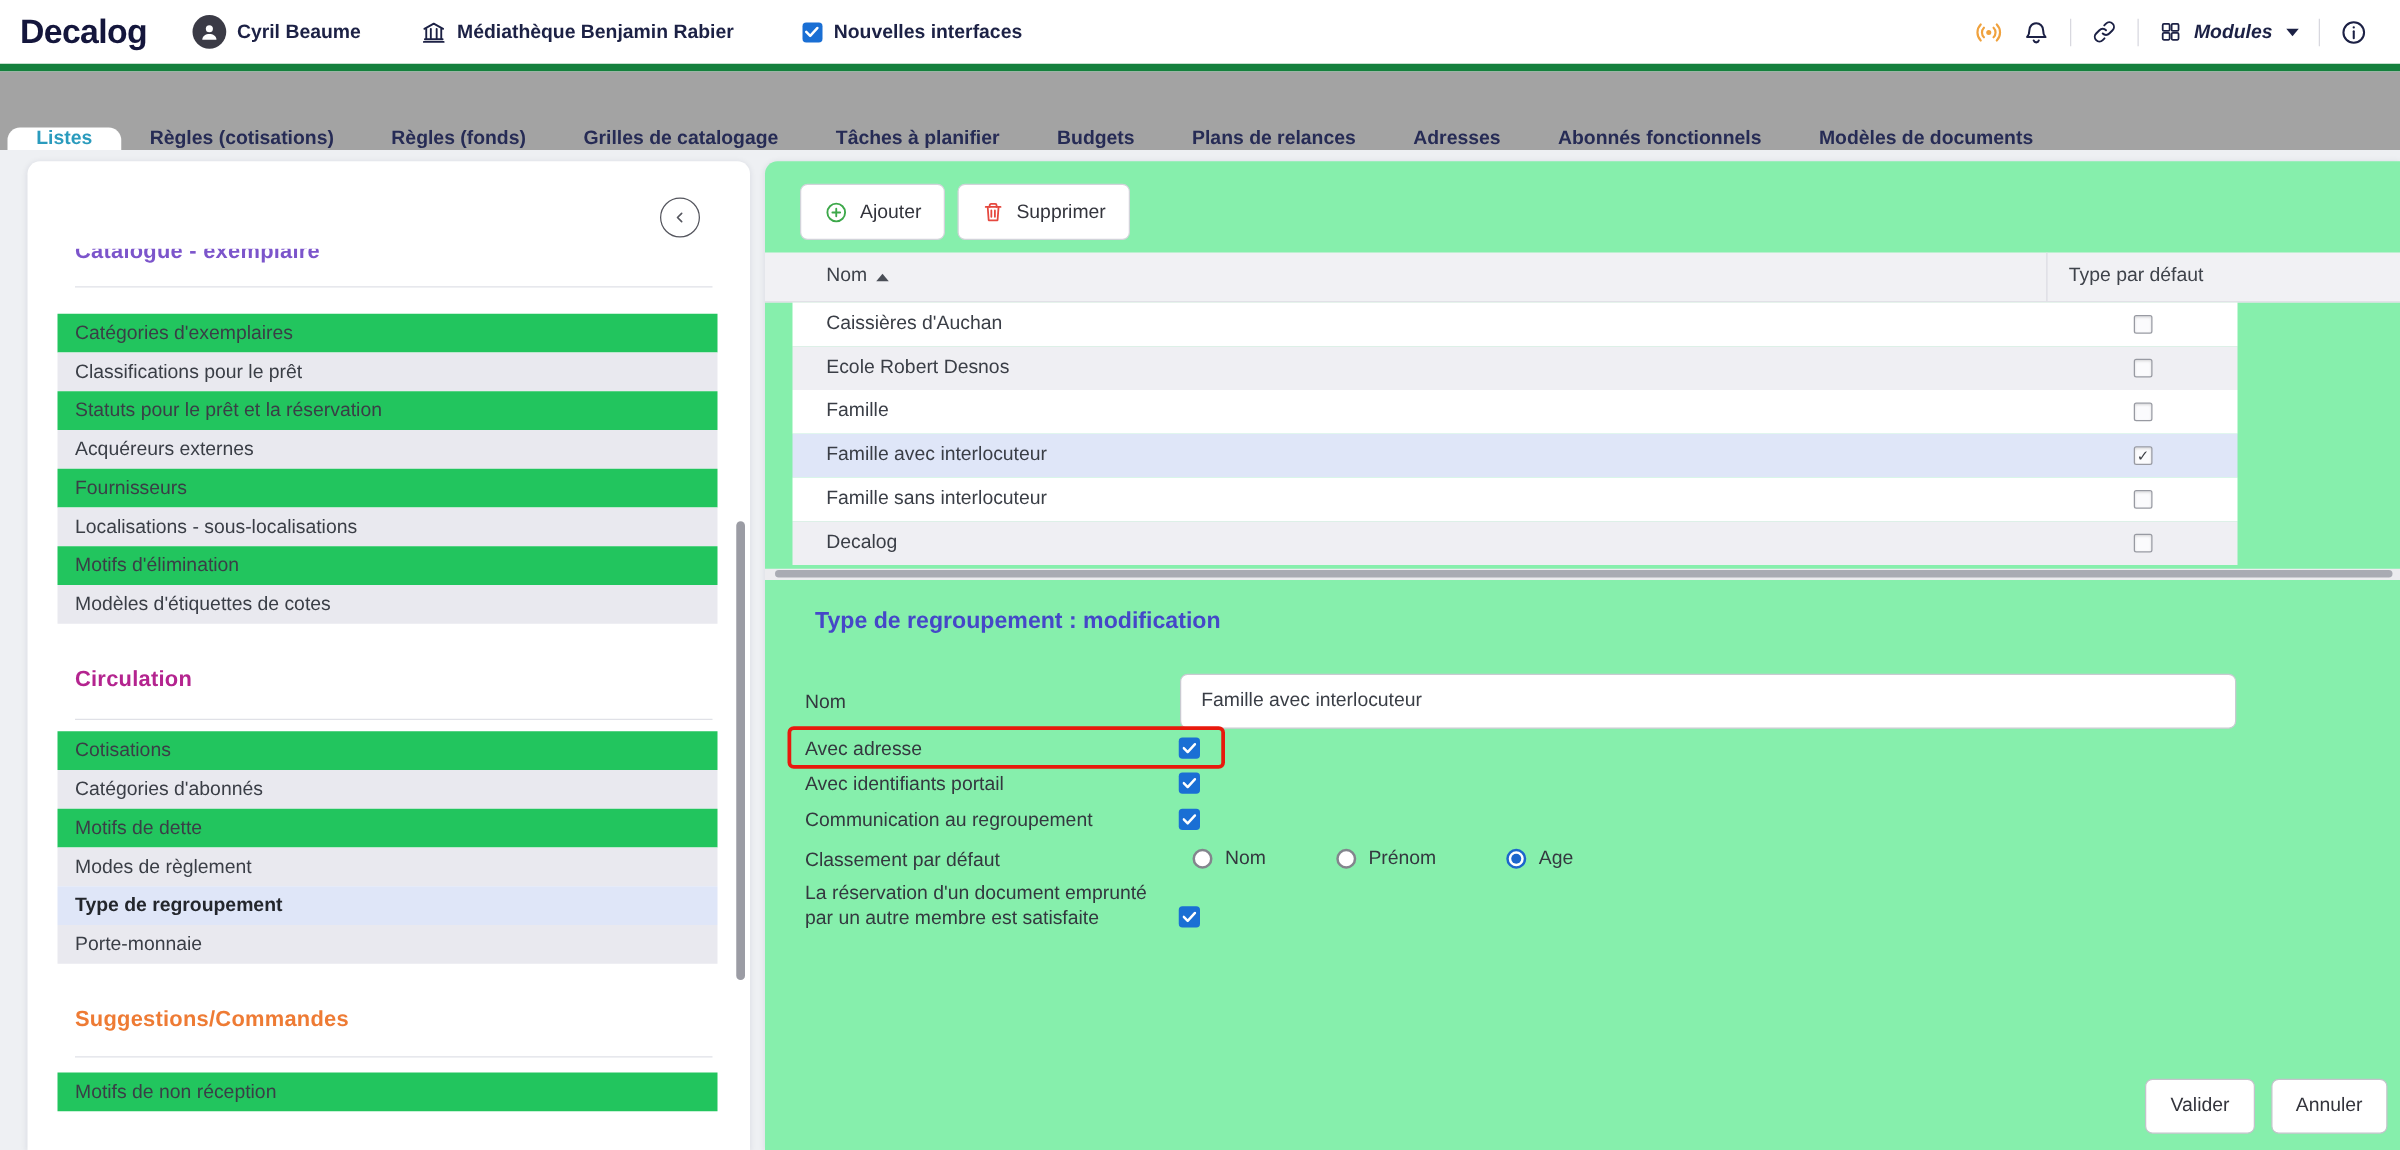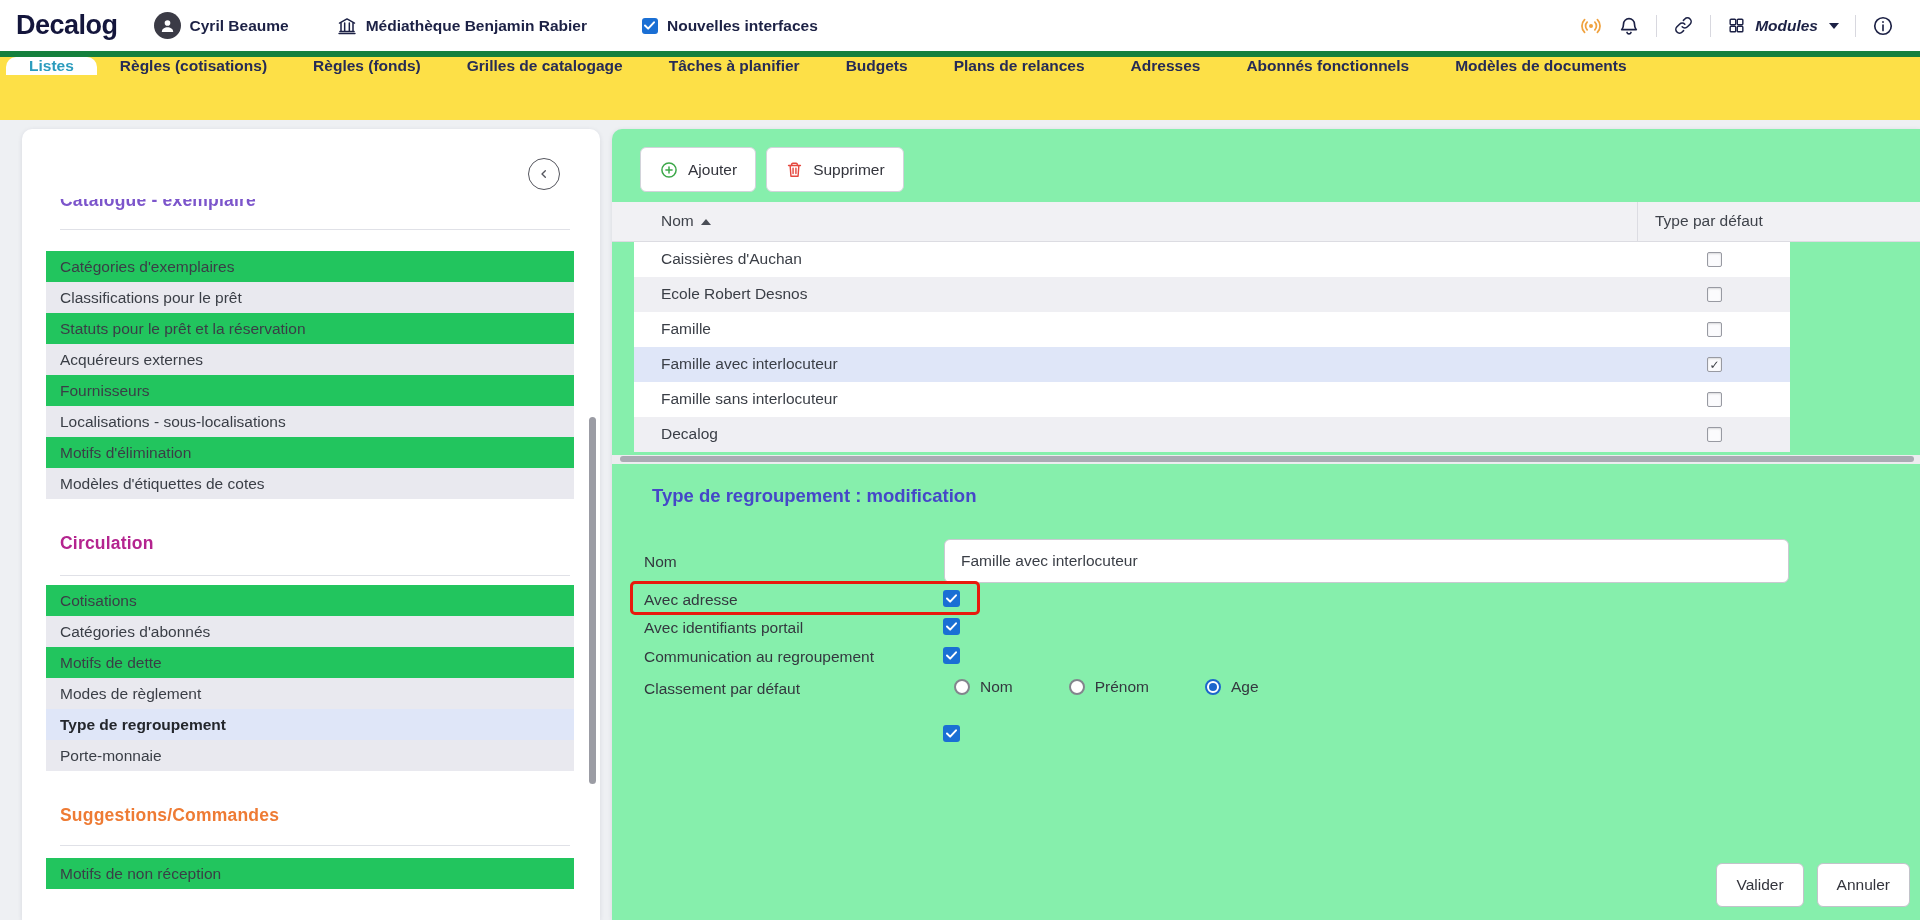--- a/index.html
+++ b/index.html
@@ -17,21 +17,21 @@
   .h-right { margin-left:auto; display:flex; align-items:center; gap:16px;font-style:italic; }
   .h-sep { width:1px; height:22px; background:#d8d8df; }
   .icnbtn { display:flex; align-items:center; justify-content:center; cursor:pointer; }
   .caret-down { width:0; height:0; border-left:5px solid transparent; border-right:5px solid transparent; border-top:6px solid #1c2145; margin-left:2px; }
 
   
   .cb-blue { width:17px; height:17px; background:#1a6fd4; border-radius:3px; display:flex; align-items:center; justify-content:center; flex:0 0 auto; cursor:pointer; }
   .cb-blue.sm { width:16px; height:16px; }
 
   
-  .tabs { height:63px; background:#fde047; display:flex; align-items:flex-start; padding-left:6px; }
+  .tabs { height:63px; background:#a3a3a3; display:flex; align-items:flex-end; padding-left:6px; }
   .tab { display:flex; align-items:center; padding:0 23px; font-size:15.5px; font-weight:700; color:#262b55; cursor:pointer; white-space:nowrap; }
   .tab.active { background:#fff; color:#2a9bbd; border-radius:10px 10px 0 0; }
 
   
   .content { position:relative; height:800px; }
 
   
   .sidebar-card { position:absolute; left:10px; top:9px; width:578px; bottom:0; background:#fff; border-radius:10px 10px 0 0; box-shadow:0 1px 5px rgba(30,30,70,.10); overflow:hidden;margin-left:12px; }
   .collapse-btn { position:absolute; left:506px; top:29px; width:32px; height:32px; border:1.6px solid #55565e; border-radius:50%; background:#fff; display:flex; align-items:center; justify-content:center; cursor:pointer; }
   .section-title { font-size:17.5px; font-weight:800; letter-spacing:.2px; white-space:nowrap; }
@@ -342,20 +342,21 @@
         <span class="radio"></span>
         <span class="rlabel">Nom</span>
         <span class="radio-gap"></span>
         <span class="radio"></span>
         <span class="rlabel">Prénom</span>
         <span class="radio-gap"></span>
         <span class="radio selected"></span>
         <span class="rlabel">Age</span>
       </div>
 
+      <div class="reserv-label">La réservation d'un document emprunté par un autre membre est satisfaite</div>
       <span class="cb-blue fcb" style="top:596px;">
         <svg width="11" height="9" viewBox="0 0 12 10">
             <path d="M1 5l3.5 3.5L11 1.5" stroke="#fff" stroke-width="2.2" fill="none" stroke-linecap="round" stroke-linejoin="round"></path>
           </svg>
       </span>
 
       <div class="actions">
         <button class="btn2">Valider</button>
         <button class="btn2">Annuler</button>
       </div>

